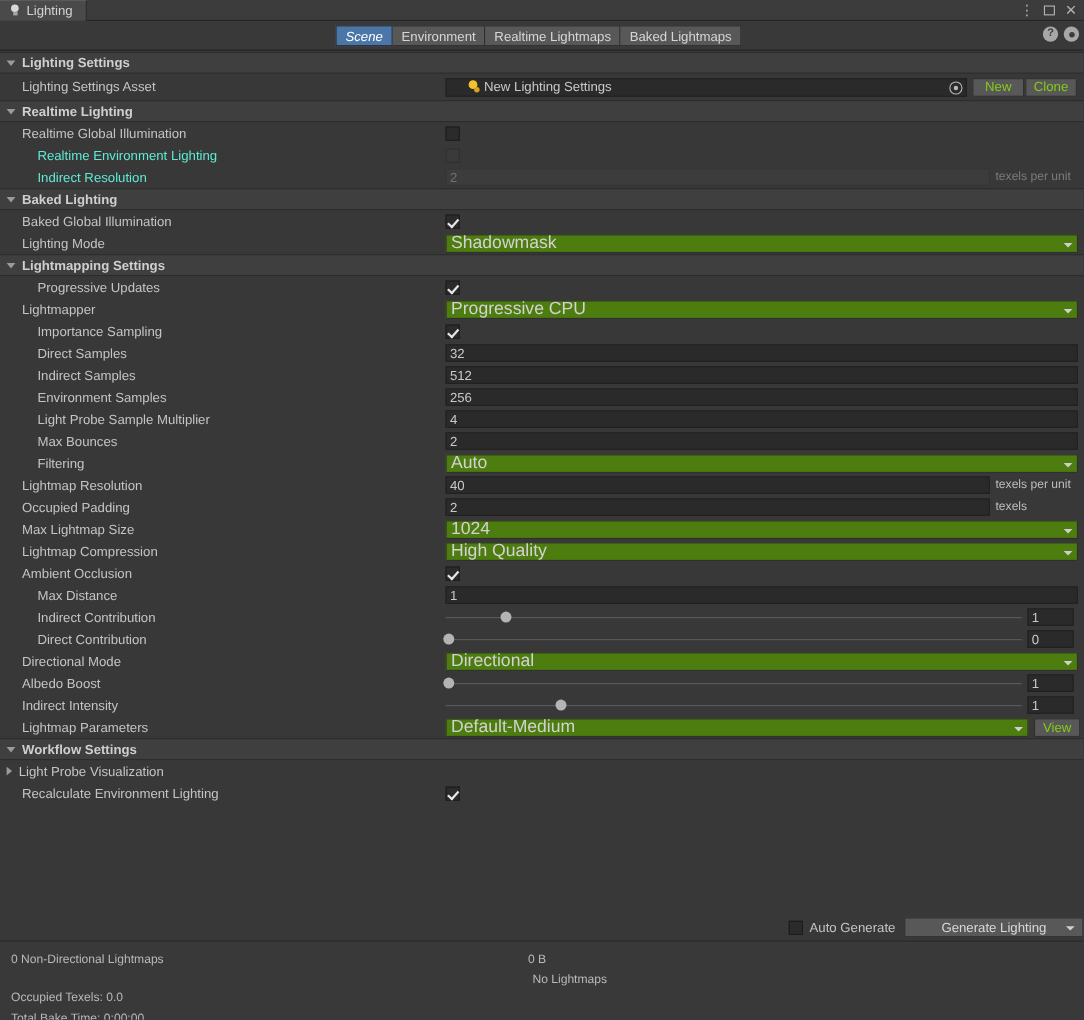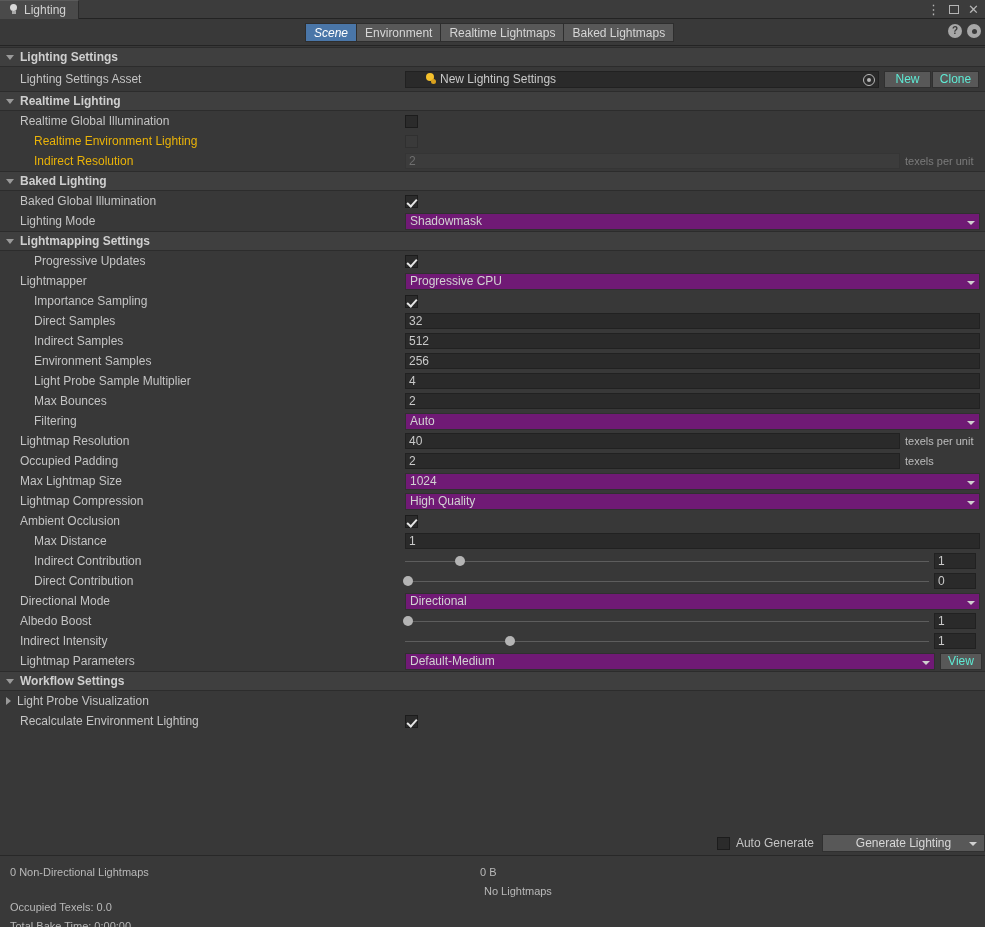--- a/index.html
+++ b/index.html
@@ -111,21 +111,21 @@
   
   .row {
     position: relative; height: 20px;
     display: flex; align-items: center;
   }
   .lbl {
     width: 405px; padding-left: 20px; font-size: 12px;
     color: #c4c4c4; white-space: nowrap; overflow: hidden;
   }
   .lbl.i1 { padding-left: 34px; }
-  .lbl.dim { color: #eab308; }
+  .lbl.dim { color: #5eead4; }
   .fields { flex: 1; display: flex; align-items: center; position: relative; height: 100%; }
 
   
   .cbx {
     width: 13px; height: 13px; background: #2b2b2b;
     border: 1px solid #1c1c1c; position: relative; flex: none;
   }
   .cbx.dim { background: #3a3a3a; border-color: #303030; }
   .cbx.on::after {
     content: "";
@@ -138,34 +138,34 @@
   
   .tfield {
     height: 16px; background: #2a2a2a; border: 1px solid #212121;
     color: #c9c9c9; font-size: 12px; line-height: 14px;
     padding: 0 3px; display: flex; align-items: center;
   }
   .tfield.dim { background: #3c3c3c; border-color: #353535; color: #6f6f6f; }
 
   
   .dd {
-    height: 17px; background: #701a75; border: 1px solid #303030;
-    color: #d2d2d2; font-size: 12px;
+    height: 17px; background: #4d7c0f; border: 1px solid #303030;
+    color: #d2d2d2; font-size: 16px;
     display: flex; align-items: center; padding: 0 14px 0 4px;
     position: relative;
   }
   .dd::after {
     content: ""; position: absolute; right: 4px; top: 7px;
     width: 0; height: 0;
     border-left: 4px solid transparent; border-right: 4px solid transparent;
     border-top: 4px solid #cfcfcf;
   }
   .btn {
     height: 17px; background: #585858; border: 1px solid #303030;
-    color: #5eead4; font-size: 12px;
+    color: #84cc16; font-size: 12px;
     display: flex; align-items: center; justify-content: center;
     padding: 0 6px; white-space: nowrap;
   }
   .unit { font-size: 11px; color: #bdbdbd; margin-left: 5px; white-space: nowrap; }
   .unit.dim { color: #7b7b7b; }
 
   
   .objfield {
     height: 17px; background: #2a2a2a; border: 1px solid #212121;
     display: flex; align-items: center; position: relative;

